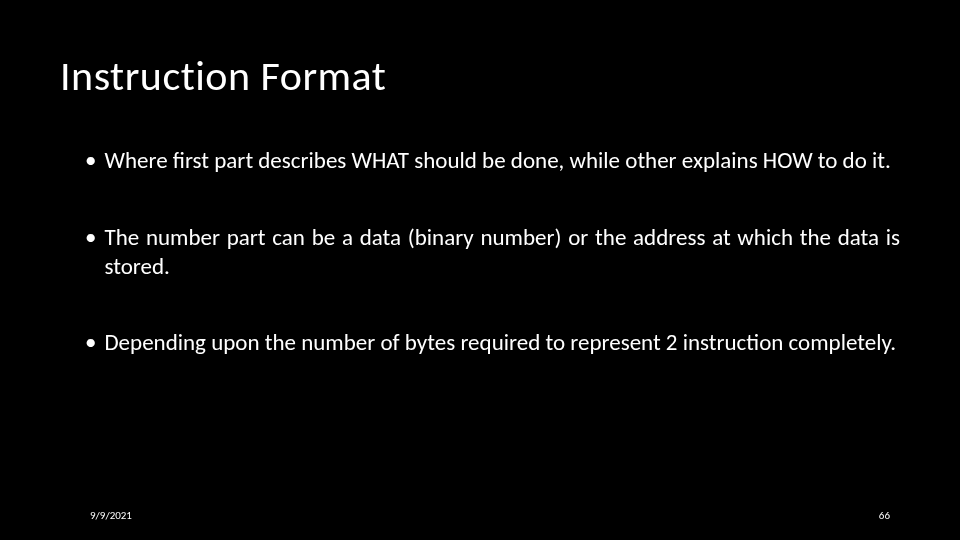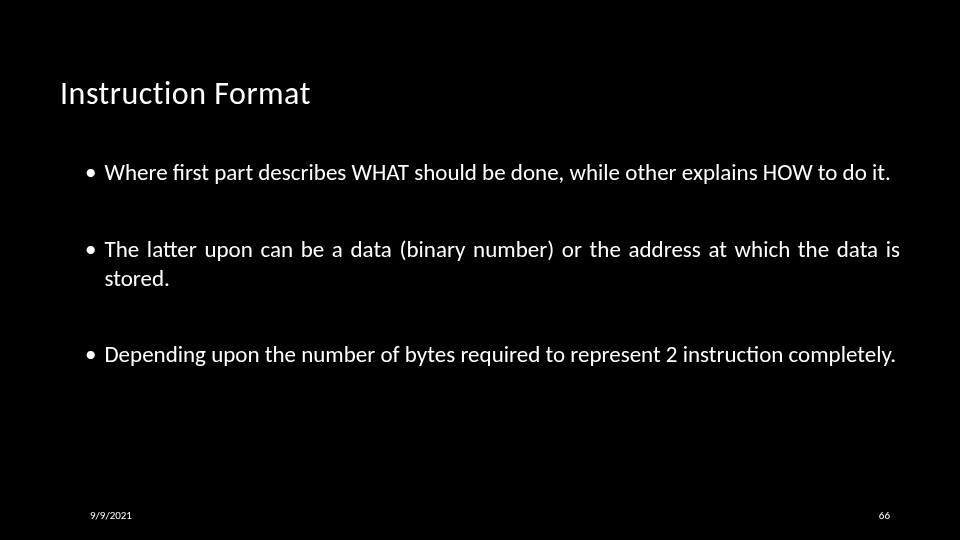--- a/index.html
+++ b/index.html
@@ -18,26 +18,25 @@
       font-family: Calibri, "Segoe UI", Arial, sans-serif;
       position: relative;
     }
     .slide {
       width: 100%;
       height: 100%;
       padding: 50px 60px 0 60px;
       position: relative;
     }
     .title {
-      font-size: 32px;
+      font-size: 42px;
       font-weight: 400;
       color: #ffffff;
       margin-bottom: 45px;
       letter-spacing: 0.5px;
-      margin-top: 24px;
     }
     .content {
       padding-left: 25px;
     }
     .bullet-item {
       display: flex;
       margin-bottom: 48px;
       font-size: 23px;
       line-height: 1.25;
       color: #ffffff;
@@ -68,21 +67,21 @@
 
 <div class="slide">
   <h1 class="title">Instruction Format</h1>
   <div class="content">
     <div class="bullet-item">
       <span class="bullet-marker">•</span>
       <span class="bullet-text">Where first part describes WHAT should be done, while other explains HOW to do it.</span>
     </div>
     <div class="bullet-item">
       <span class="bullet-marker">•</span>
-      <span class="bullet-text">The latter upon can be a data (binary number) or the address at which the data is stored.</span>
+      <span class="bullet-text">The number part can be a data (binary number) or the address at which the data is stored.</span>
     </div>
     <div class="bullet-item">
       <span class="bullet-marker">•</span>
       <span class="bullet-text">Depending upon the number of bytes required to represent 2 instruction completely.</span>
     </div>
   </div>
   <div class="footer">
     <span>9/9/2021</span>
     <span>66</span>
   </div>

